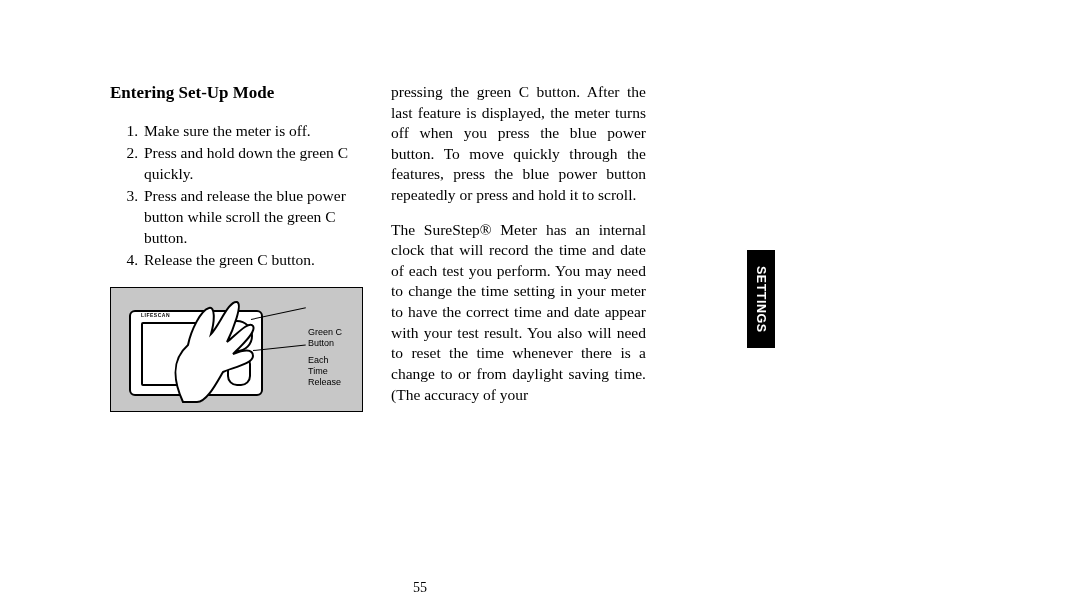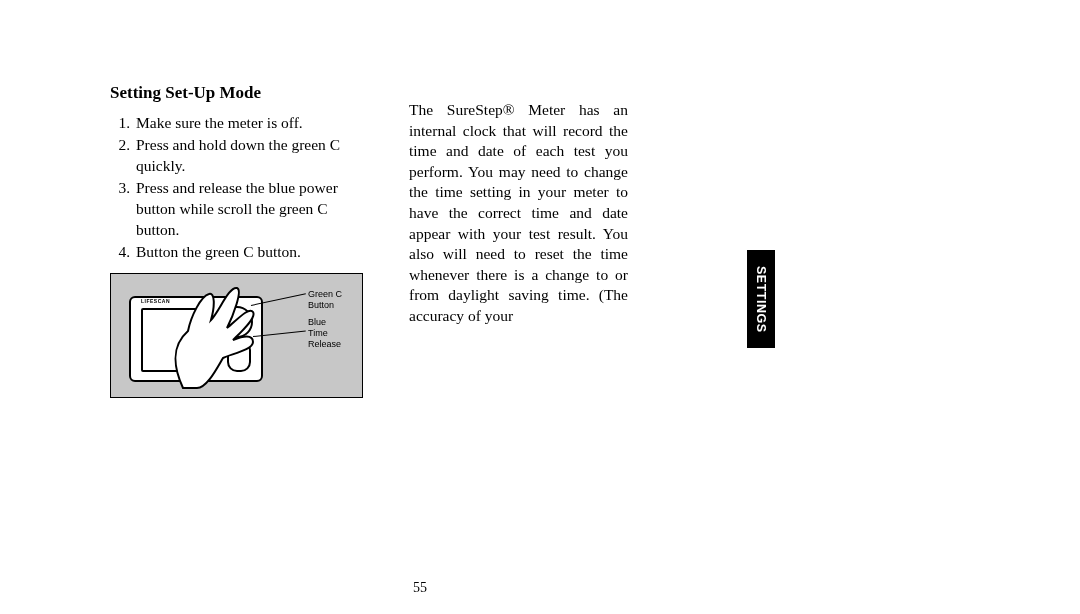--- a/index.html
+++ b/index.html
@@ -30,21 +30,21 @@
     font-size: 15.5px;
     line-height: 1.33;
   }
   h2 {
     font-family: Georgia, "Times New Roman", serif;
     font-weight: bold;
     font-size: 17px;
     margin: 0 0 8px 0;
   }
   .instr-list {
-    margin: 8px;
+    margin: 16px;
     padding: 0 0 0 16px;
   }
   .instr-list li {
     margin: 0 0 2px 0;
     padding-left: 2px;
   }
   .figure {
     margin: 10px 0 10px 0;
     width: 253px;
     height: 125px;
@@ -118,26 +118,27 @@
     background: #000;
   }
   .lead1 { top: 31px; left: 140px; width: 56px; height: 1px; transform: rotate(-12deg); transform-origin: left center;}
   .lead2 { top: 62px; left: 142px; width: 53px; height: 1px; transform: rotate(-6deg); transform-origin: left center;}
   .fig-label {
     position: absolute;
     font-family: Arial, Helvetica, sans-serif;
     font-size: 9px;
     line-height: 1.25;
     color: #000;
+    margin-top: 24px;
   }
   .fig-label.a { top: 15px; left: 197px; }
   .fig-label.b { top: 43px; left: 197px; }
   .para {
     text-align: justify;
-    margin: 18px;
+    margin: 0;
   }
   .col2-top {
     text-align: justify;
     margin: 0 0 14px 0;
   }
   .h2b {
     margin-top: 6px;
   }
   .pagenum {
     position: absolute;
@@ -169,54 +170,55 @@
   }
 </style>
 </head>
 <body>
 
 <div class="page">
 
   <div class="columns">
 
     <div class="col">
-      <h2>Setting Set-Up Mode</h2>
+      <h2>Entering Set-Up Mode</h2>
 
       <ol class="instr-list">
         <li>Make sure the meter is off.</li>
         <li>Press and hold down the green C quickly.</li>
         <li>Press and release the blue power button while scroll the green C button.</li>
-        <li>Button the green C button.</li>
+        <li>Release the green C button.</li>
       </ol>
 
       <div class="figure">
         <div class="device">
           <div class="brand">LIFESCAN</div>
           <div class="screen"></div>
           <div class="c-btn"></div>
           <div class="p-btn"></div>
         </div>
         <div class="hand">
           <svg viewBox="0 0 120 115">
             <path d="M30,112 C20,90 18,70 35,55 C38,40 48,20 56,18 C62,16 62,30 58,44 C66,36 76,10 84,12 C90,14 80,40 74,52 C82,46 96,30 100,36 C104,42 86,58 80,64 C90,60 100,58 100,66 C100,74 78,78 70,82 C64,92 54,112 44,112 Z" fill="#ffffff" stroke="#000" stroke-width="2"></path>
           </svg>
         </div>
         <div class="lead lead1"></div>
         <div class="lead lead2"></div>
         <div class="fig-label a">Green C Button</div>
         <div class="fig-label b">
-          <span>Blue</span><br>
+          <span>Each</span><br>
           <span>Time</span><br>
           <span>Release</span>
         </div>
       </div>
 
     </div>
 
     <div class="col">
+      <p class="col2-top">pressing the green C button. After the last feature is displayed, the meter turns off when you press the blue power button. To move quickly through the features, press the blue power button repeatedly or press and hold it to scroll.</p>
 
 
       <p class="para">The SureStep® Meter has an internal clock that will record the time and date of each test you perform. You may need to change the time setting in your meter to have the correct time and date appear with your test result. You also will need to reset the time whenever there is a change to or from daylight saving time. (The accuracy of your</p>
     </div>
 
   </div>
 
   <div class="side-tab">SETTINGS</div>
 
   <div class="pagenum">55</div>

